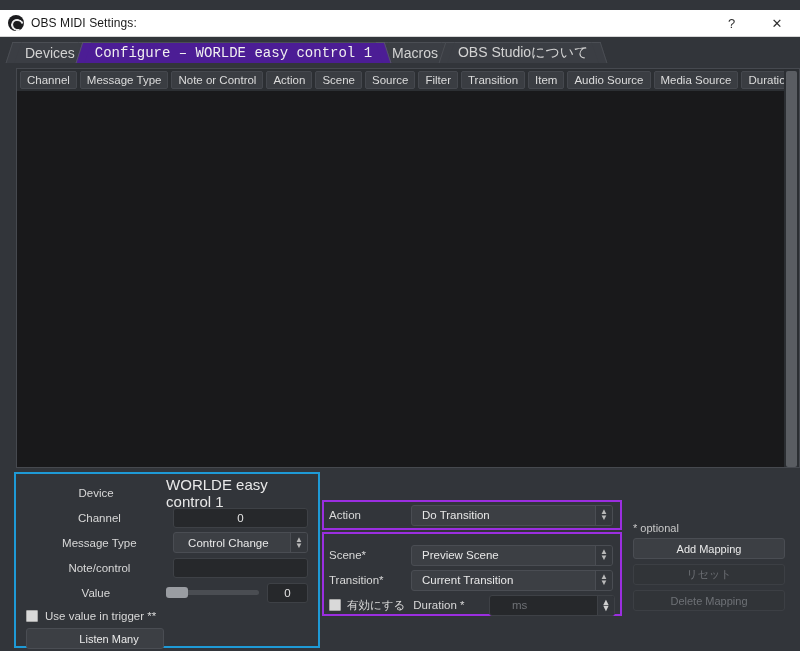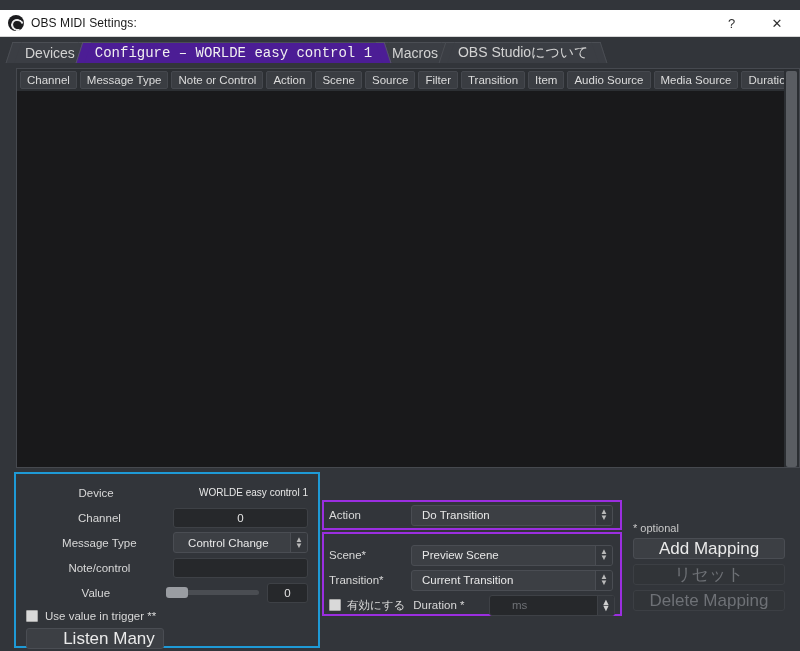--- a/index.html
+++ b/index.html
@@ -193,21 +193,21 @@
     line-height: 6px; font-size: 8px;
     cursor: default;
   }
   .spin i { font-style: normal; display: block; }
   .btn {
     background: #3c3f44;
     border: 1px solid #4a4d53;
     border-radius: 3px;
     height: 21px;
     display: flex; align-items: center; justify-content: center;
-    font-size: 17px;
+    font-size: 11px;
     color: #eaeaea;
     cursor: default;
   }
   .btn.disabled {
     background: #313438;
     border-color: #3c3f44;
     color: #6e7176;
   }
   .chk {
     width: 12px; height: 12px;
@@ -223,22 +223,22 @@
     position: absolute;
     left: 14px; top: 462px;
     width: 306px; height: 176px;
     border: 2px solid #1e9ad6;
     background: #32353a;
     padding: 8px 10px 6px 10px;
   }
   .row { display: flex; align-items: center; height: 21px; margin-bottom: 4px; }
   .row .lbl { width: 150px; text-align: center; }
   .device-value {
-    width: 152px; text-align: right;
-    font-size: 10px; color: #e8e8e8;
+    width: 152px; text-align: left;
+    font-size: 15px; color: #e8e8e8;
   }
   .slider-track {
     position: relative;
     width: 100px; height: 5px;
     background: #4a4d52;
     border-radius: 3px;
     margin-right: 8px;
   }
   .slider-thumb {
     position: absolute; left: 0; top: -3px;

